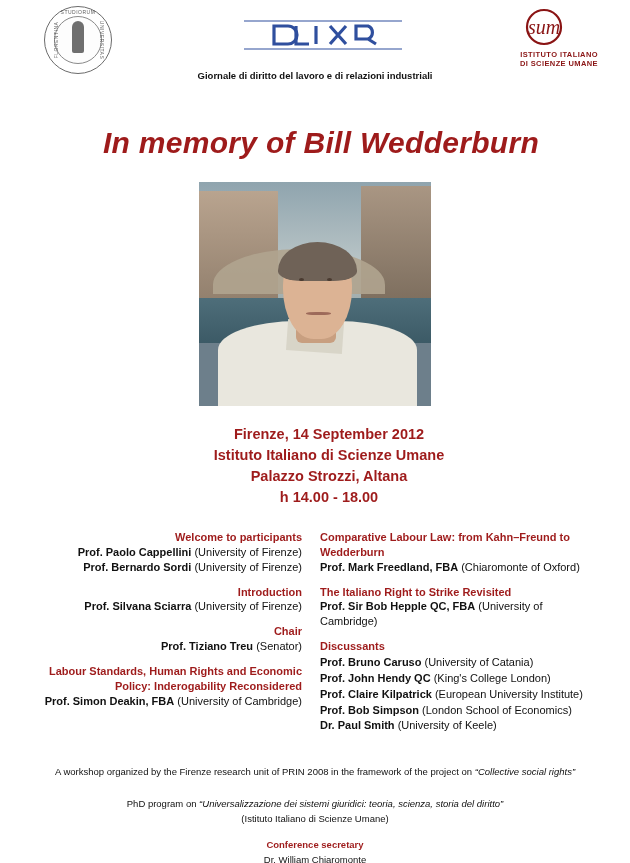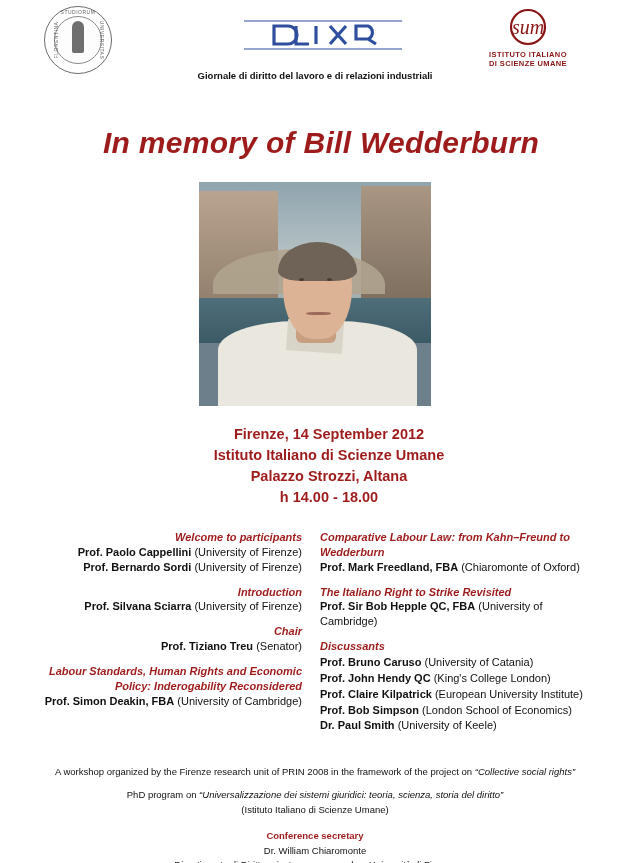--- a/index.html
+++ b/index.html
@@ -103,25 +103,25 @@
     right: 0;
     top: 70px;
     text-align: center;
     font-size: 9.5px;
     color: #111;
     font-weight: bold;
   }
 
   .logo-sum {
     position: absolute;
-    right: 48px;
+    right: 32px;
     top: 8px;
     width: 108px;
     height: 62px;
-    text-align: center;
+    text-align: right;
   }
   .sum-mark {
     width: 54px;
     height: 40px;
     margin: 0 auto;
   }
   .sum-name {
     font-size: 7.5px;
     color: #8a1414;
     font-weight: bold;
@@ -273,37 +273,36 @@
     width: 270px;
     text-align: right;
   }
   .col-right {
     width: 268px;
     text-align: left;
   }
   .sec { margin-bottom: 10px; }
   .sec-title {
     color: #9e1b1b;
-    font-style: italic;
     font-weight: bold;
   }
   .person { color: #111; }
   .person b { font-weight: bold; text-align: right; }
   .discussant { margin-top: 1px; }
 
   
   .footer {
     margin-top: 22px;
     padding: 0 26px;
     text-align: center;
     font-size: 9.5px;
     line-height: 1.5;
     color: #111;
   }
-  .footer .small-gap { margin-top: 9px; }
+  .footer .small-gap { margin-top: 18px; }
   .footer i { font-style: italic; }
   .sec-head {
     color: #9e1b1b;
     font-weight: bold;
     margin-top: 12px;
   }
   .secretary-lines { margin-top: 1px; }
 </style>
 </head>
 <body>

